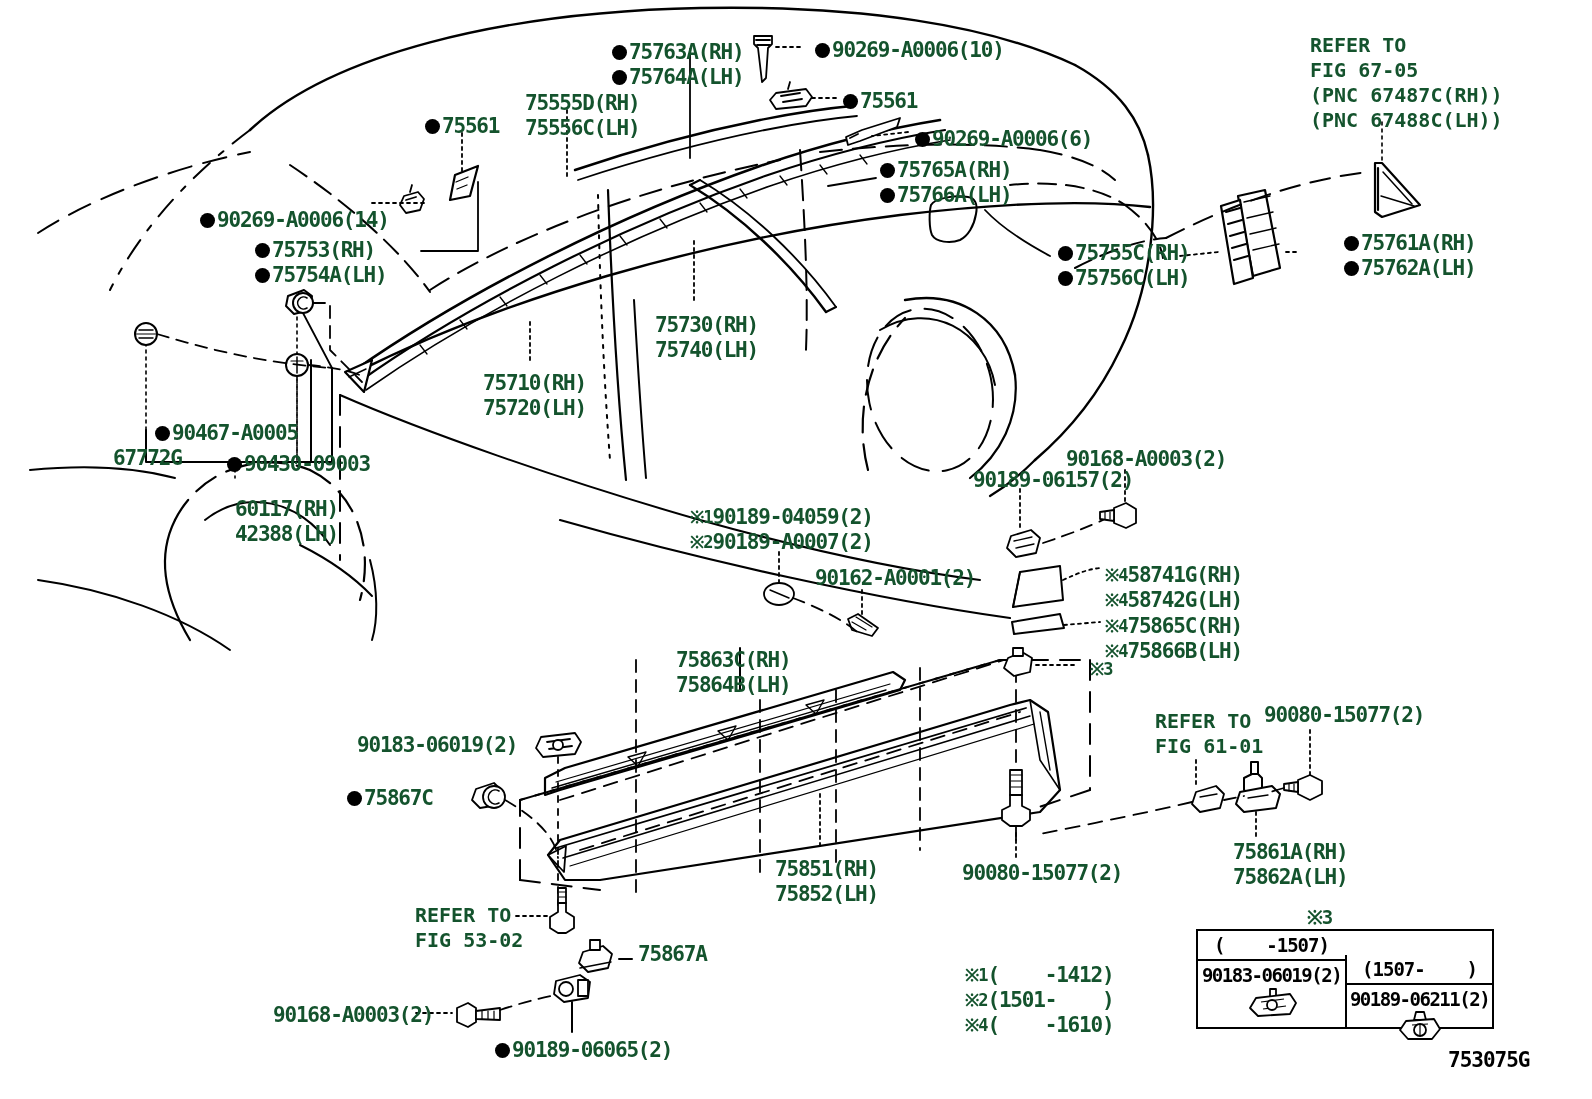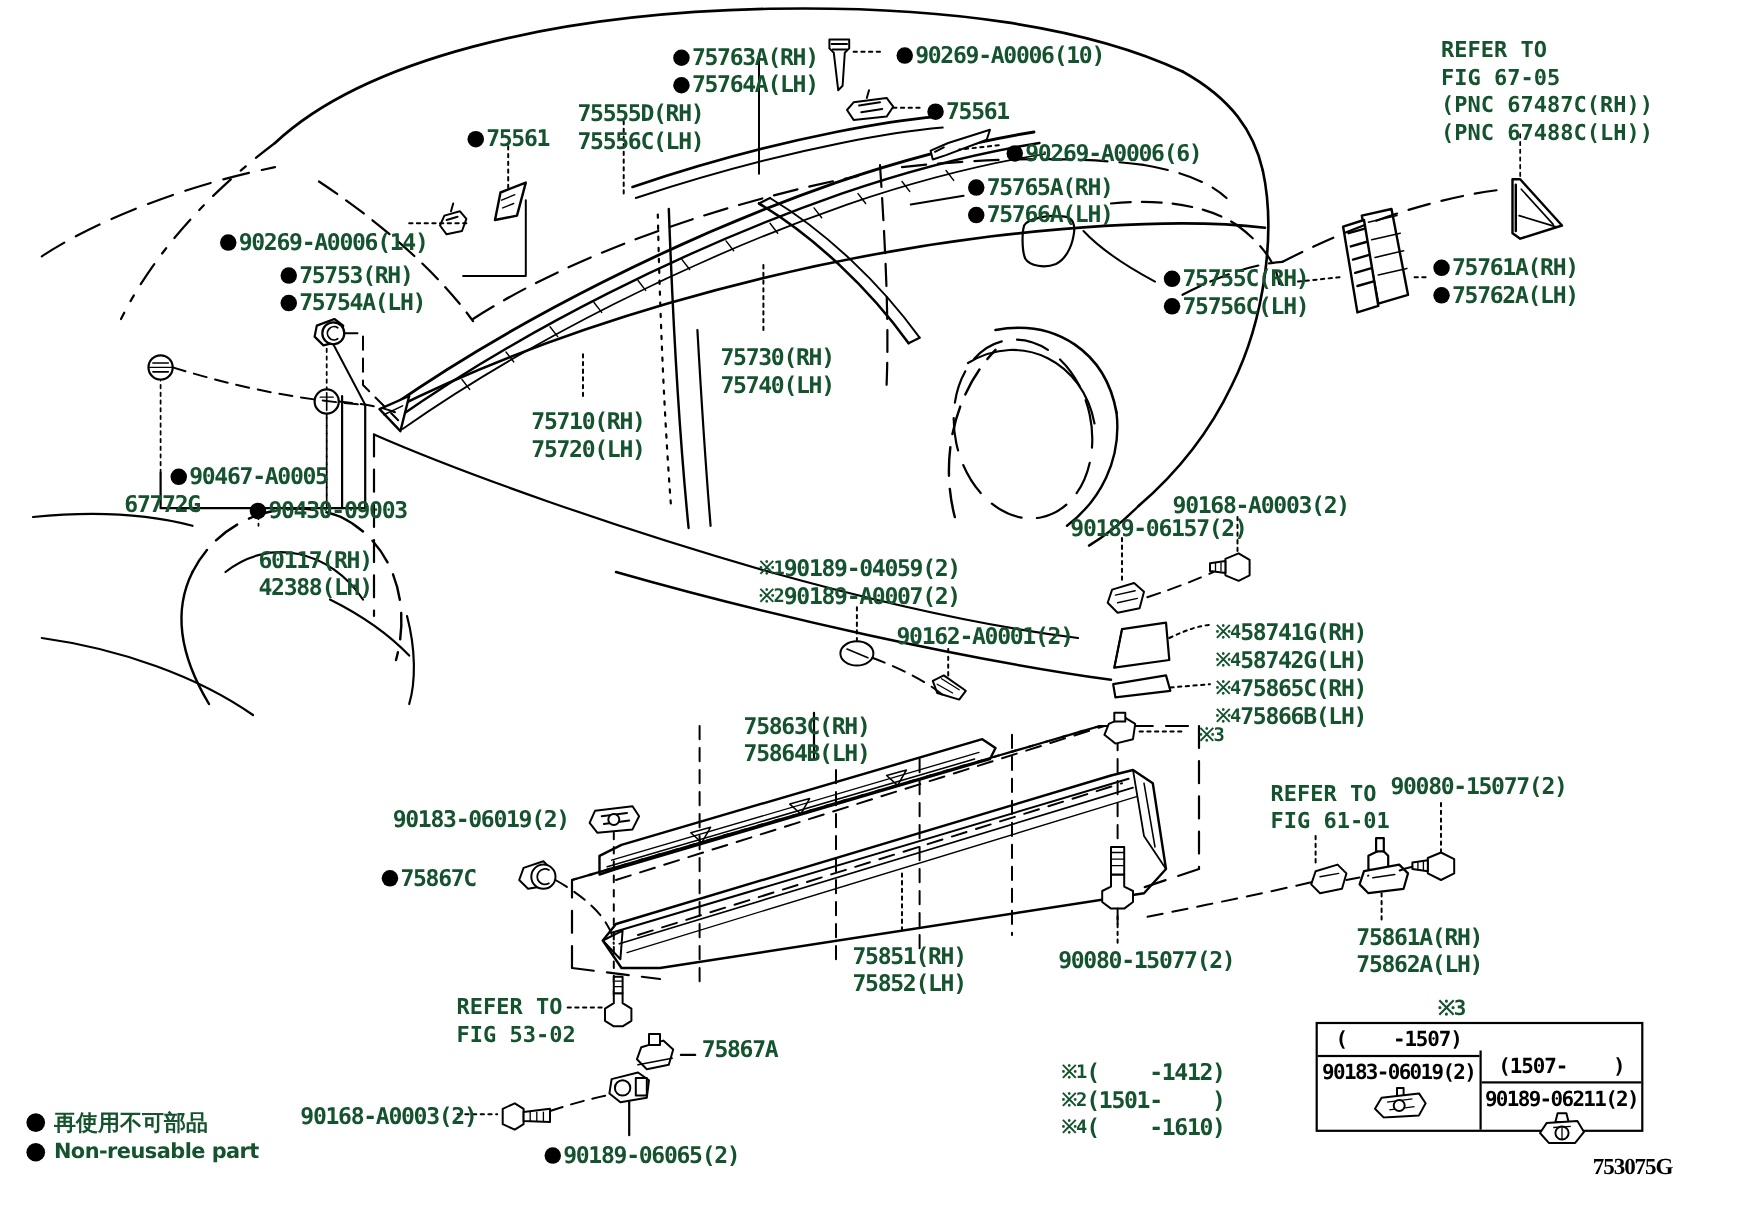--- a/index.html
+++ b/index.html
@@ -47,21 +47,21 @@
     font-size:19px; font-weight:bold; letter-spacing:-1px; white-space:pre;
     font-family:"DejaVu Sans Mono", monospace;
   }
   #vartable .pn {
     text-align:center; font-size:19px; font-weight:bold; letter-spacing:-1.5px;
     padding-top:3px; white-space:pre; font-family:"DejaVu Sans Mono", monospace;
   }
   #vartable .clipwrap { display:flex; justify-content:center; margin-top:1px; }
   #tablehdr { position:absolute; left:1307px; top:905px; font-size:19px; font-weight:bold; }
 
-  #figid { position:absolute; left:1448px; top:1048px; font-size:21px; font-weight:bold; letter-spacing:-1px;font-family:Liberation Serif, serif; }
+  #figid { position:absolute; left:1448px; top:1048px; font-size:21px; font-weight:bold; letter-spacing:-1px; }
 
   #legend { position:absolute; left:24px; top:1008px; }
   #legend .lrow { display:flex; align-items:center; margin-bottom:2px; }
   #legend .dot { margin-right:8px; }
 </style>
 </head>
 <body>
 
 <div id="stage">
 
@@ -436,21 +436,21 @@
       <div class="lbl" style="left: 612px; top: 40px;"><div class="row"><span class="dot"></span><span>75763A(RH)</span></div><div class="row"><span class="dot"></span><span>75764A(LH)</span></div></div>
       <div class="lbl" style="left: 815px; top: 38px;"><div class="row"><span class="dot"></span><span>90269-A0006(10)</span></div></div>
       <div class="lbl" style="left: 525px; top: 91px;"><div class="row"><span>75555D(RH)</span></div><div class="row"><span>75556C(LH)</span></div></div>
       <div class="lbl" style="left: 843px; top: 89px;"><div class="row"><span class="dot"></span><span>75561</span></div></div>
       <div class="lbl" style="left: 425px; top: 114px;"><div class="row"><span class="dot"></span><span>75561</span></div></div>
       <div class="lbl" style="left: 915px; top: 127px;"><div class="row"><span class="dot"></span><span>90269-A0006(6)</span></div></div>
       <div class="lbl" style="left: 880px; top: 158px;"><div class="row"><span class="dot"></span><span>75765A(RH)</span></div><div class="row"><span class="dot"></span><span>75766A(LH)</span></div></div>
       <div class="lbl" style="left: 200px; top: 208px;"><div class="row"><span class="dot"></span><span>90269-A0006(14)</span></div></div>
       <div class="lbl" style="left: 255px; top: 238px;"><div class="row"><span class="dot"></span><span>75753(RH)</span></div><div class="row"><span class="dot"></span><span>75754A(LH)</span></div></div>
       <div class="lbl" style="left: 1058px; top: 241px;"><div class="row"><span class="dot"></span><span>75755C(RH)</span></div><div class="row"><span class="dot"></span><span>75756C(LH)</span></div></div>
-      <div class="lbl" style="left: 1303px; top: 231px;"><div class="row"><span class="dot"></span><span>75761A(RH)</span></div><div class="row"><span class="dot"></span><span>75762A(LH)</span></div></div>
+      <div class="lbl" style="left: 1344px; top: 231px;"><div class="row"><span class="dot"></span><span>75761A(RH)</span></div><div class="row"><span class="dot"></span><span>75762A(LH)</span></div></div>
       <div class="lbl" style="left: 655px; top: 313px;"><div class="row"><span>75730(RH)</span></div><div class="row"><span>75740(LH)</span></div></div>
       <div class="lbl" style="left: 483px; top: 371px;"><div class="row"><span>75710(RH)</span></div><div class="row"><span>75720(LH)</span></div></div>
       <div class="lbl" style="left: 155px; top: 421px;"><div class="row"><span class="dot"></span><span>90467-A0005</span></div></div>
       <div class="lbl" style="left: 113px; top: 446px;"><div class="row"><span>67772G</span></div></div>
       <div class="lbl" style="left: 227px; top: 452px;"><div class="row"><span class="dot"></span><span>90430-09003</span></div></div>
       <div class="lbl" style="left: 235px; top: 497px;"><div class="row"><span>60117(RH)</span></div><div class="row"><span>42388(LH)</span></div></div>
       <div class="lbl" style="left: 1066px; top: 447px;"><div class="row"><span>90168-A0003(2)</span></div></div>
       <div class="lbl" style="left: 973px; top: 468px;"><div class="row"><span>90189-06157(2)</span></div></div>
       <div class="lbl" style="left: 676px; top: 648px;"><div class="row"><span>75863C(RH)</span></div><div class="row"><span>75864B(LH)</span></div></div>
       <div class="lbl" style="left: 815px; top: 566px;"><div class="row"><span>90162-A0001(2)</span></div></div>
@@ -509,26 +509,16 @@
             <path d="M12,10 L40,8 L46,18 L38,28 L14,28 L6,19 Z"></path>
             <path d="M18,14 L34,13" stroke-width="1.2"></path>
             <circle cx="26" cy="19" r="6"></circle>
             <path d="M26,13 L26,25" stroke-width="1.2"></path>
           </g>
         </svg>
       </div>
     </div>
   </div>
 
-  <div id="legend">
-    <div class="lrow">
-      <span class="dot lg"></span>
-      <span class="lbl jp" style="position:static;">再使用不可部品</span>
-    </div>
-    <div class="lrow">
-      <span class="dot lg"></span>
-      <span class="lbl en" style="position:static;">Non-reusable part</span>
-    </div>
-  </div>
 
   <div id="figid">753075G</div>
 
 </div>
 
 </body></html>

